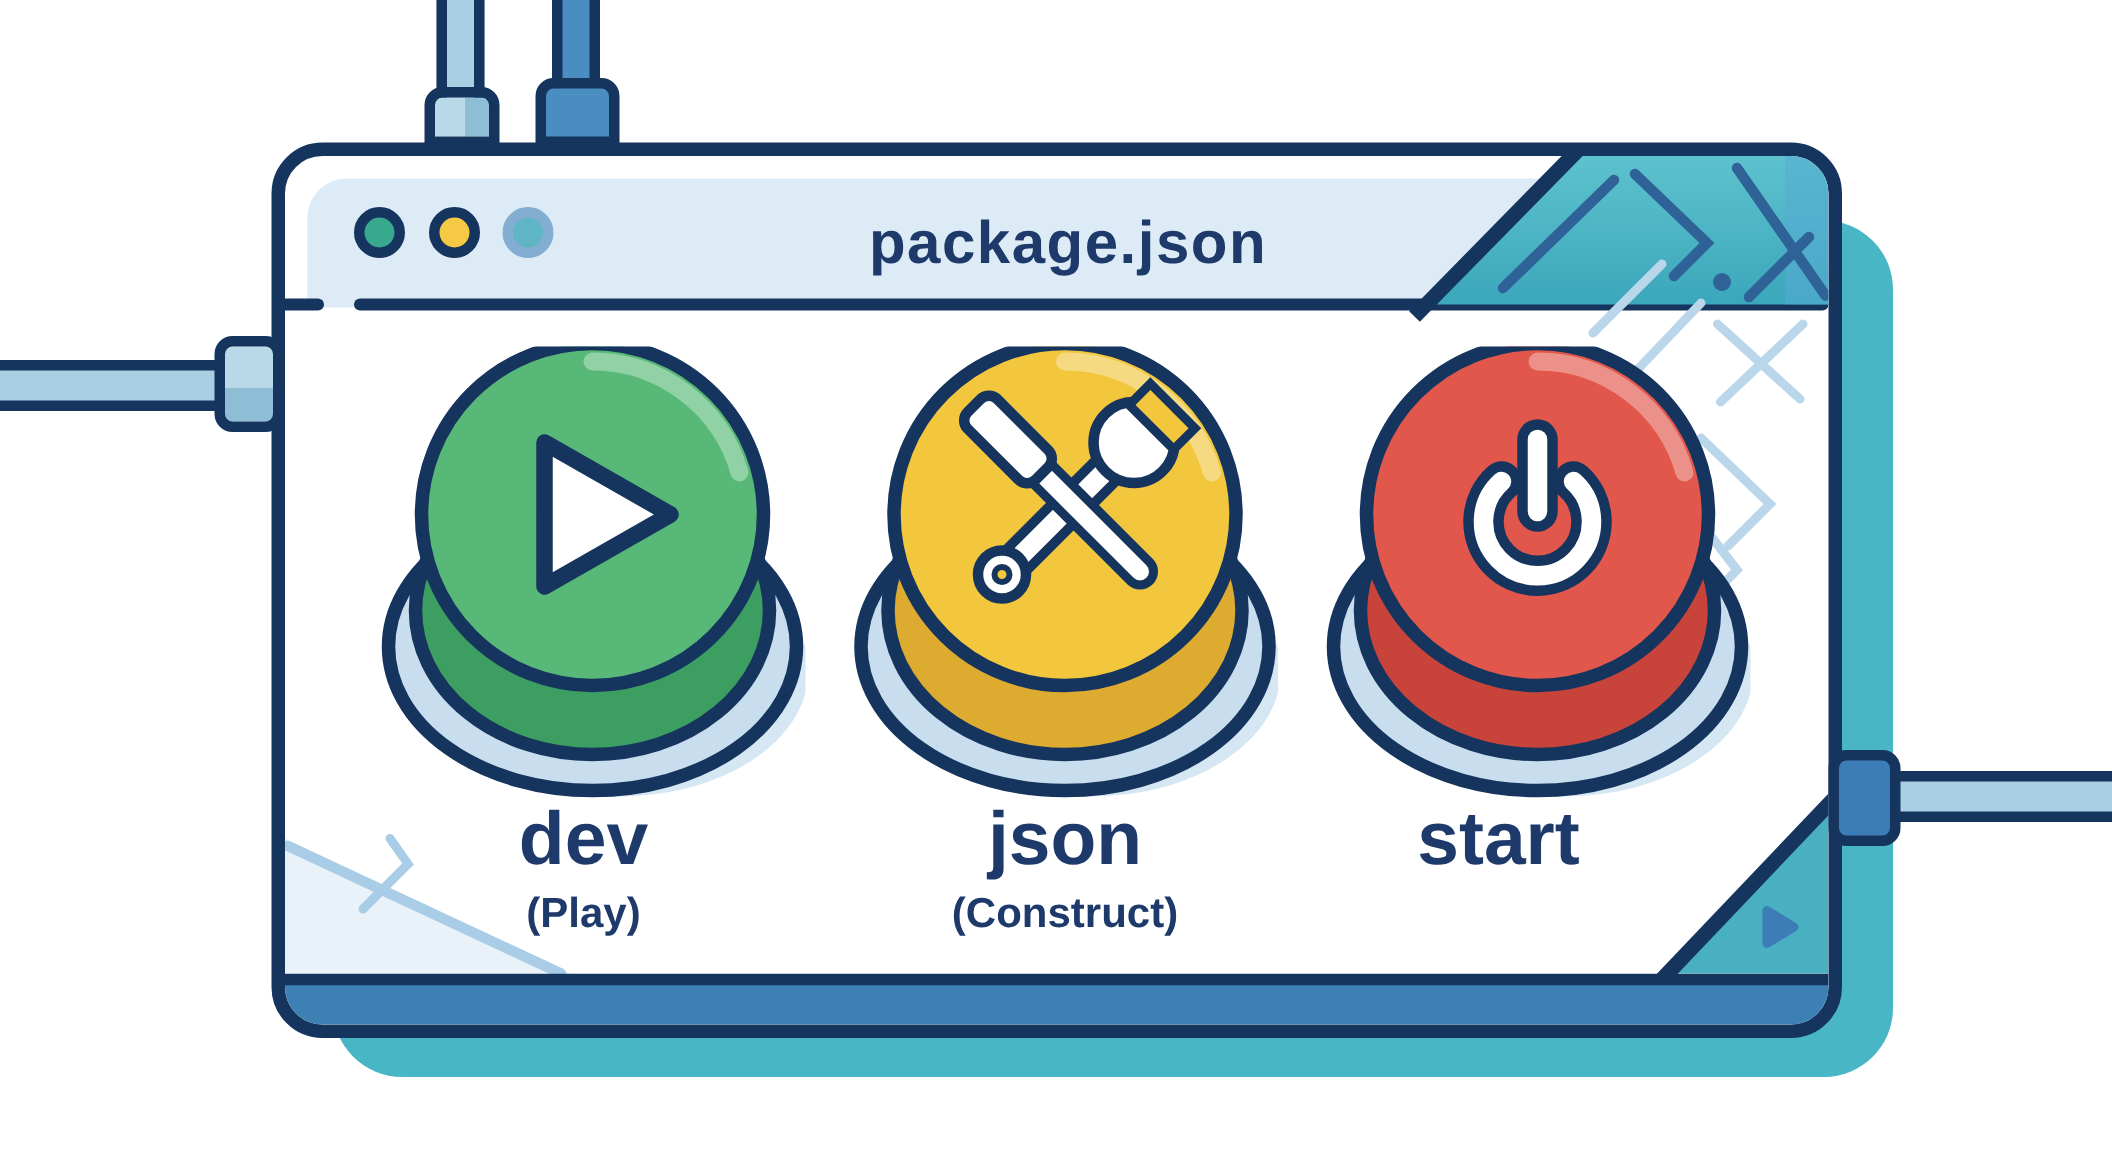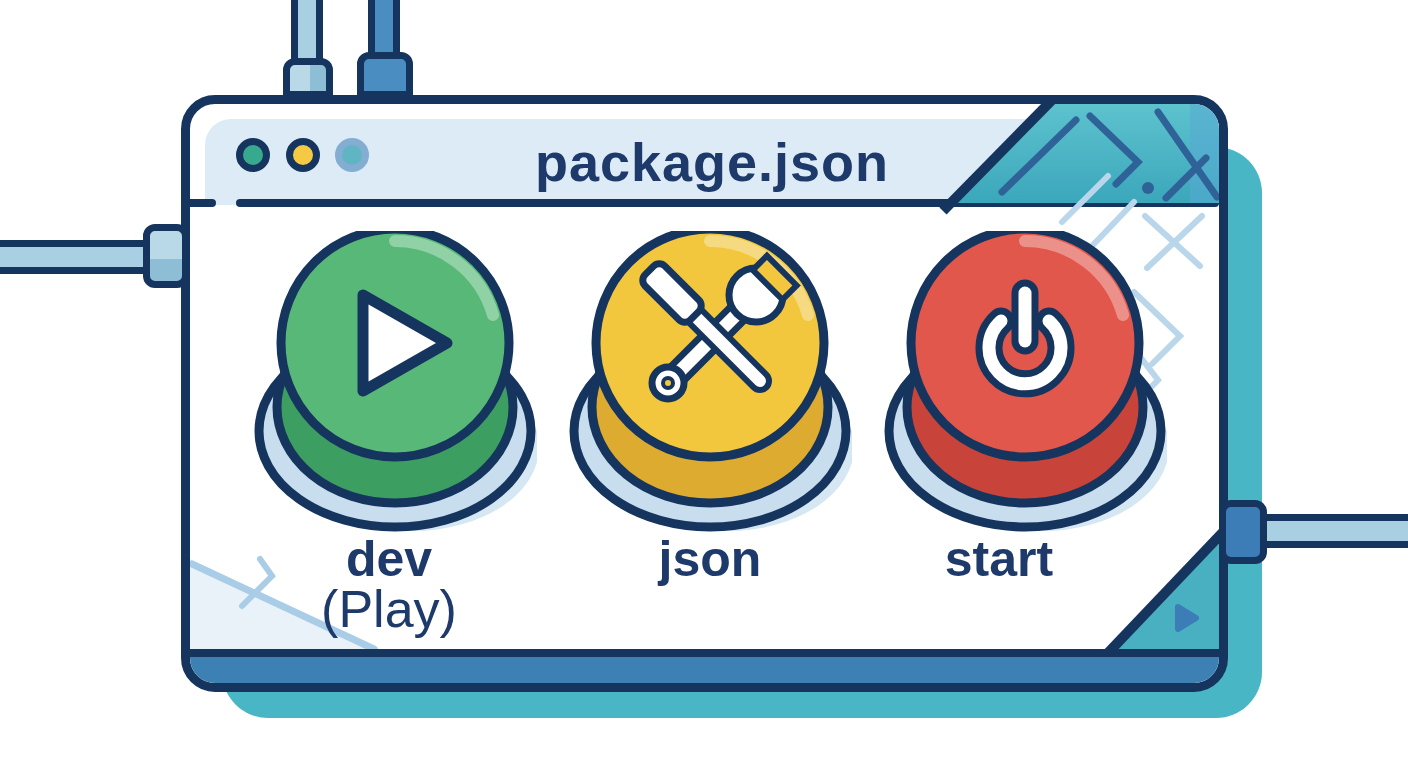--- a/index.html
+++ b/index.html
@@ -28,21 +28,21 @@
     left:181px;top:95px;width:1029px;height:579px;
     background:#ffffff;border:9px solid var(--outline);
     border-radius:34px;z-index:2;overflow:hidden;
   }
   .titlebar{
     position:absolute;left:15px;top:15px;right:0;height:86px;
     background:var(--titlebar);border-radius:26px 0 0 0;
     display:flex;align-items:center;justify-content:center;
   }
   .window-title{
-    font-size:54px;font-weight:bold;color:var(--text);letter-spacing:1px;
+    font-size:40px;font-weight:bold;color:var(--text);letter-spacing:1px;
   }
   .dot{
     position:absolute;top:34px;width:34px;height:34px;border-radius:50%;
     border:7px solid var(--outline);box-sizing:border-box;
   }
   .dot1{left:46px;}
   .dot2{left:96px;}
   .dot3{left:145px;border-color:#83aed2;}
   .separator-a{position:absolute;left:0;top:95px;width:26px;height:8px;background:var(--outline);border-radius:0 4px 4px 0;}
   .separator-b{position:absolute;left:46px;top:95px;right:0;height:8px;background:var(--outline);border-radius:4px;}
@@ -57,21 +57,21 @@
   .btn-dev{left:253px;top:231px;}
   .btn-build{left:568px;top:231px;}
   .btn-start{left:883px;top:231px;}
   .push-button svg{display:block;}
   
   .btn-label{width:320px;text-align:center;z-index:3;color:var(--text);}
   .lbl-dev{left:229px;top:533px;}
   .lbl-build{left:550px;top:533px;}
   .lbl-start{left:839px;top:533px;text-align:center;}
   .script-name{font-size:50px;font-weight:bold;line-height:52px;}
-  .script-alias{font-size:52px;font-weight:normal;line-height:48px;}
+  .script-alias{font-size:28px;font-weight:bold;line-height:48px;}
   
   .pipe{z-index:4;box-sizing:border-box;}
   .pipe-top1-shaft{left:291px;top:0;width:32px;height:66px;background:var(--pipe-light);border-left:7px solid var(--outline);border-right:7px solid var(--outline);}
   .pipe-top1-conn{left:283px;top:58px;width:50px;height:40px;background:linear-gradient(90deg,#b9d8e8 55%,#8ebdd6 55%);border:7px solid var(--outline);border-radius:12px 12px 0 0;}
   .pipe-top2-shaft{left:368px;top:0;width:32px;height:56px;background:var(--pipe-blue);border-left:7px solid var(--outline);border-right:7px solid var(--outline);}
   .pipe-top2-conn{left:357px;top:52px;width:56px;height:46px;background:var(--pipe-blue);border:7px solid var(--outline);border-radius:12px 12px 0 0;}
   .pipe-left-shaft{left:0;top:240px;width:156px;height:34px;background:var(--pipe-light);border-top:7px solid var(--outline);border-bottom:7px solid var(--outline);}
   .pipe-left-conn{left:143px;top:224px;width:46px;height:64px;background:linear-gradient(180deg,#b9d8e8 55%,#8ebdd6 55%);border:7px solid var(--outline);border-radius:12px;}
   .pipe-right-conn{left:1219px;top:500px;width:48px;height:64px;background:#3c7cb7;border:7px solid var(--outline);border-radius:12px;z-index:5;}
   .pipe-right-shaft{left:1263px;top:514px;width:145px;height:34px;background:var(--pipe-light);border-top:7px solid var(--outline);border-bottom:7px solid var(--outline);z-index:4;}
@@ -200,16 +200,17 @@
     </g>
   </svg>
 </div>
 
 <div class="abs btn-label lbl-dev">
   <div class="script-name">dev</div>
   <div class="script-alias">(Play)</div>
 </div>
 <div class="abs btn-label lbl-build">
   <div class="script-name">json</div>
+  <div class="script-alias">(Construct)</div>
 </div>
 <div class="abs btn-label lbl-start">
   <div class="script-name">start</div>
 </div>
 
 </body></html>

